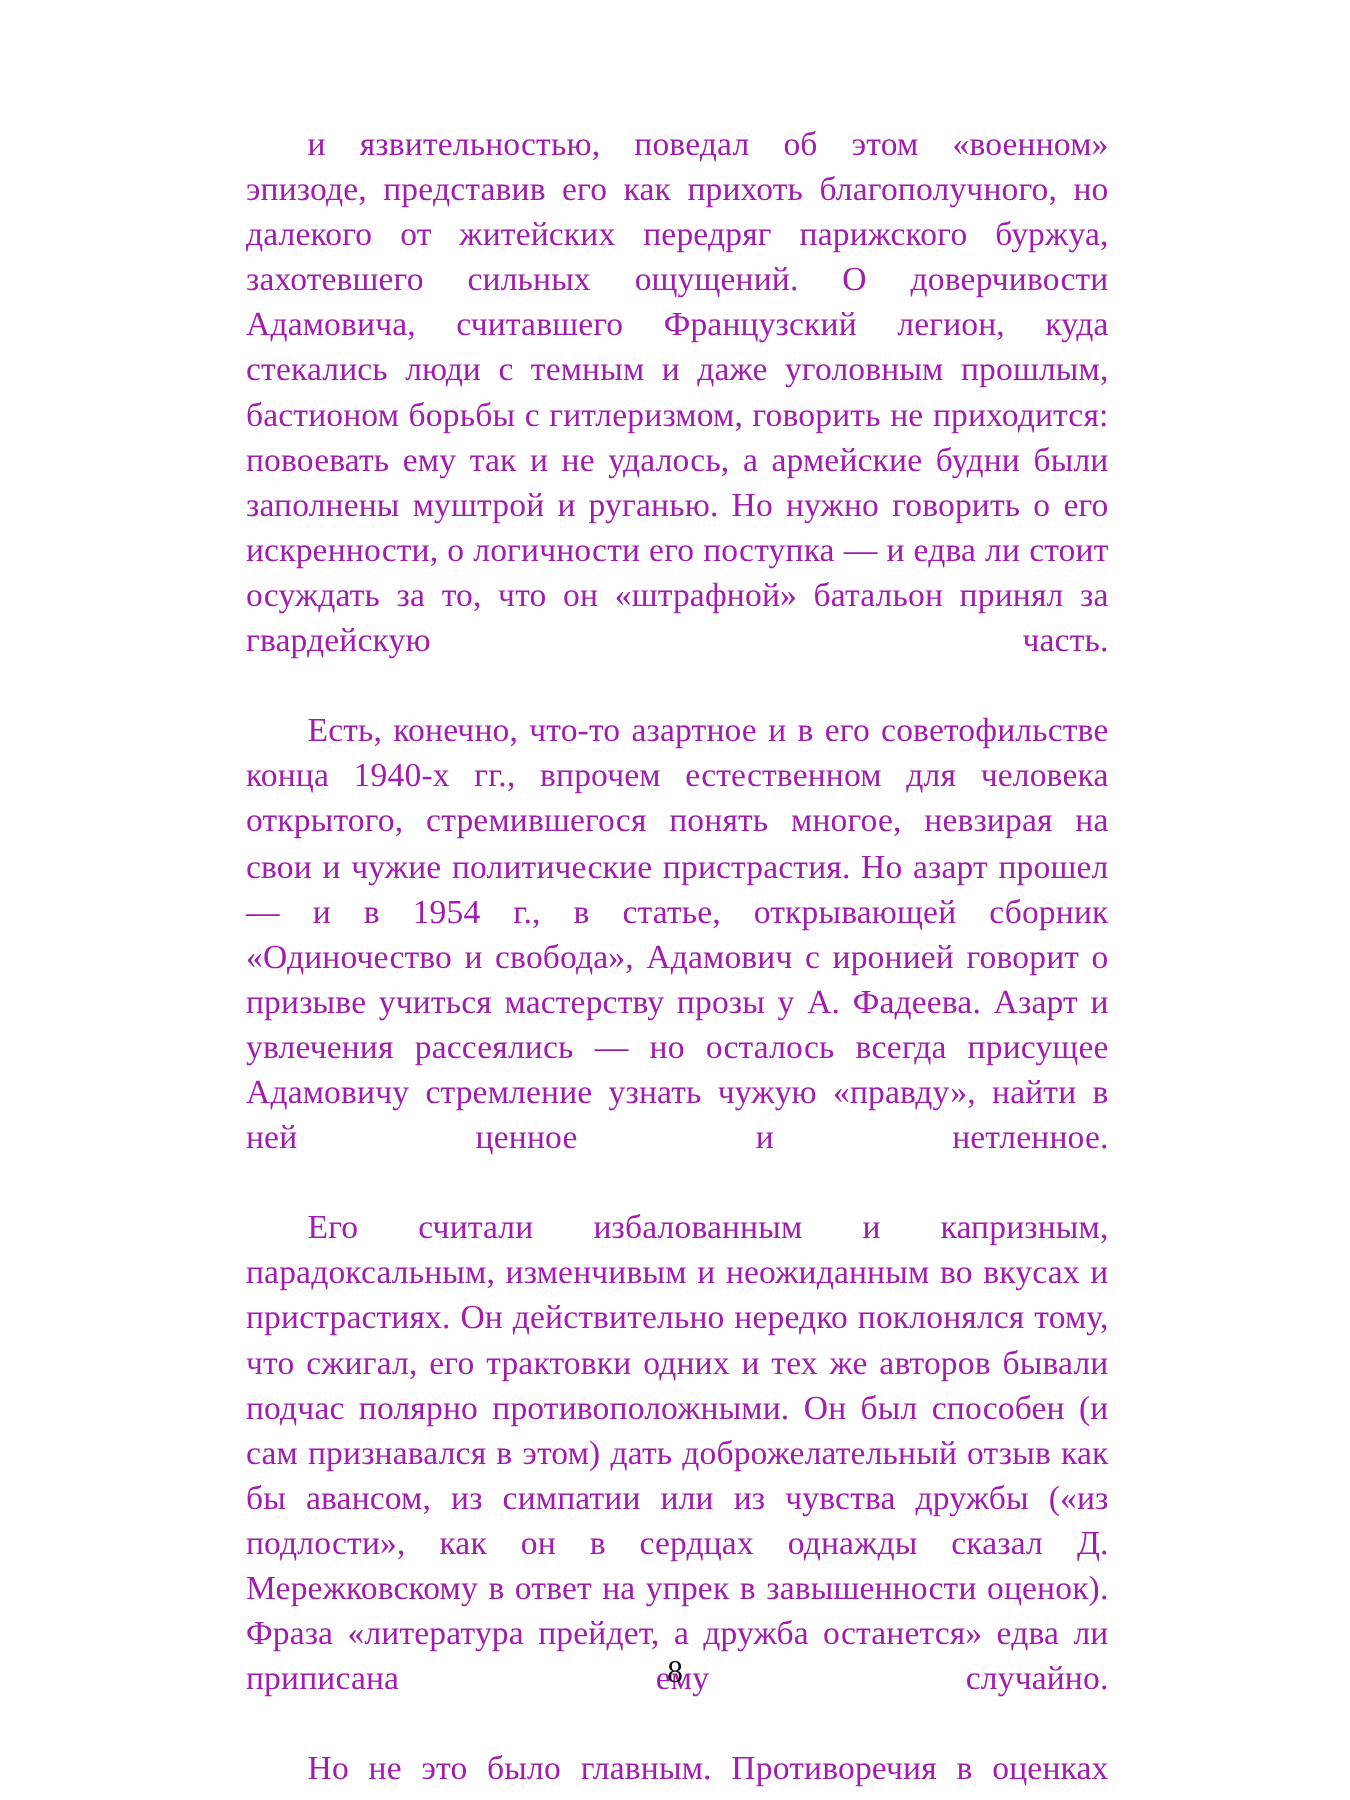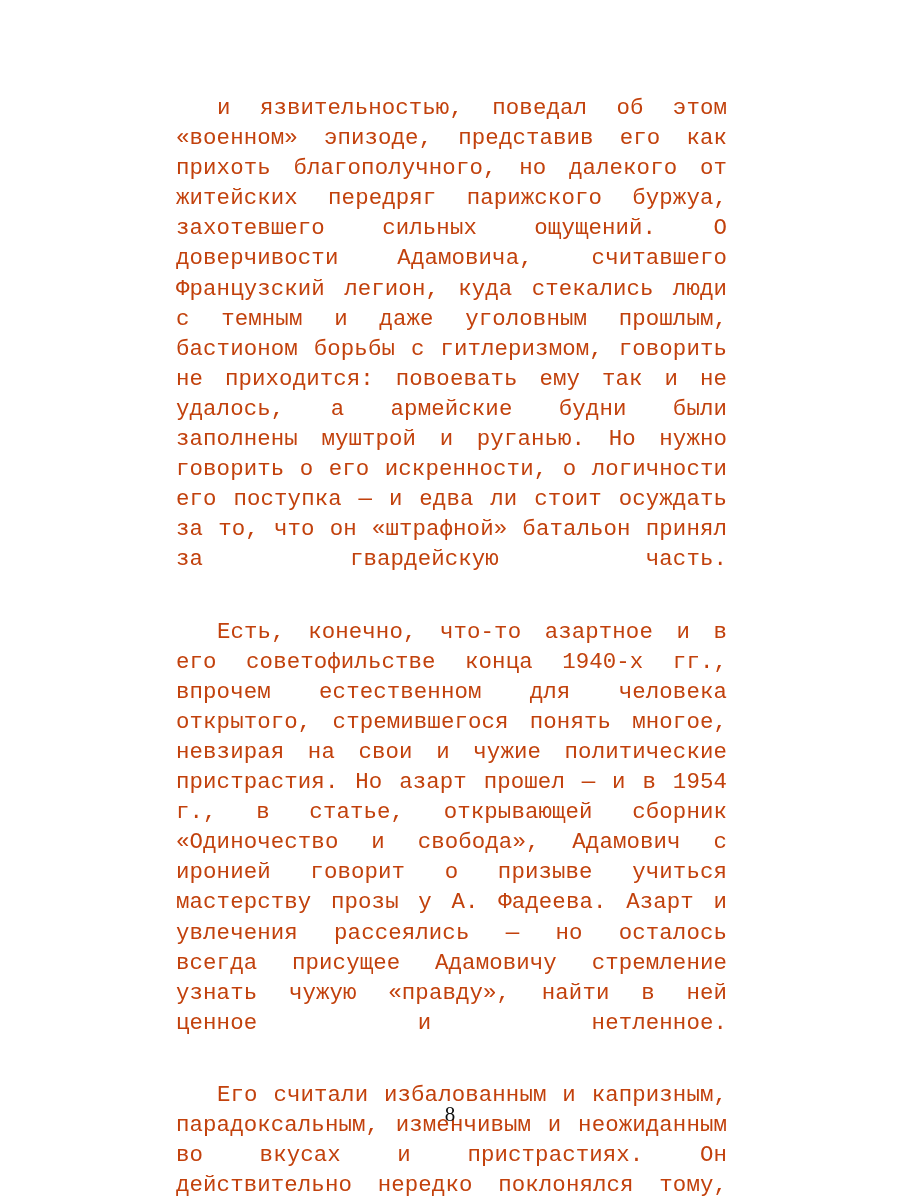--- a/index.html
+++ b/index.html
@@ -24,31 +24,30 @@
     height: 1200px;
     background: #ffffff;
   }
   .text-column {
     position: absolute;
     left: 164px;
     top: 81px;
     width: 575px;
   }
   .para {
-    margin: 12px;
+    margin: 0;
     padding: 0;
     font-size: 22.4px;
     line-height: 30.1px;
     text-align: justify;
     text-justify: inter-word;
     text-indent: 41px;
     letter-spacing: 0.1px;
     word-spacing: 0.2px;
-    color: #c2410c;
-    font-family: Liberation Mono, monospace;
+    color: #a21caf;
     -webkit-font-smoothing: antialiased;
   }
   
   .para::after {
     content: "";
     display: inline-block;
     width: 100%;
   }
   .folio {
     position: absolute;

